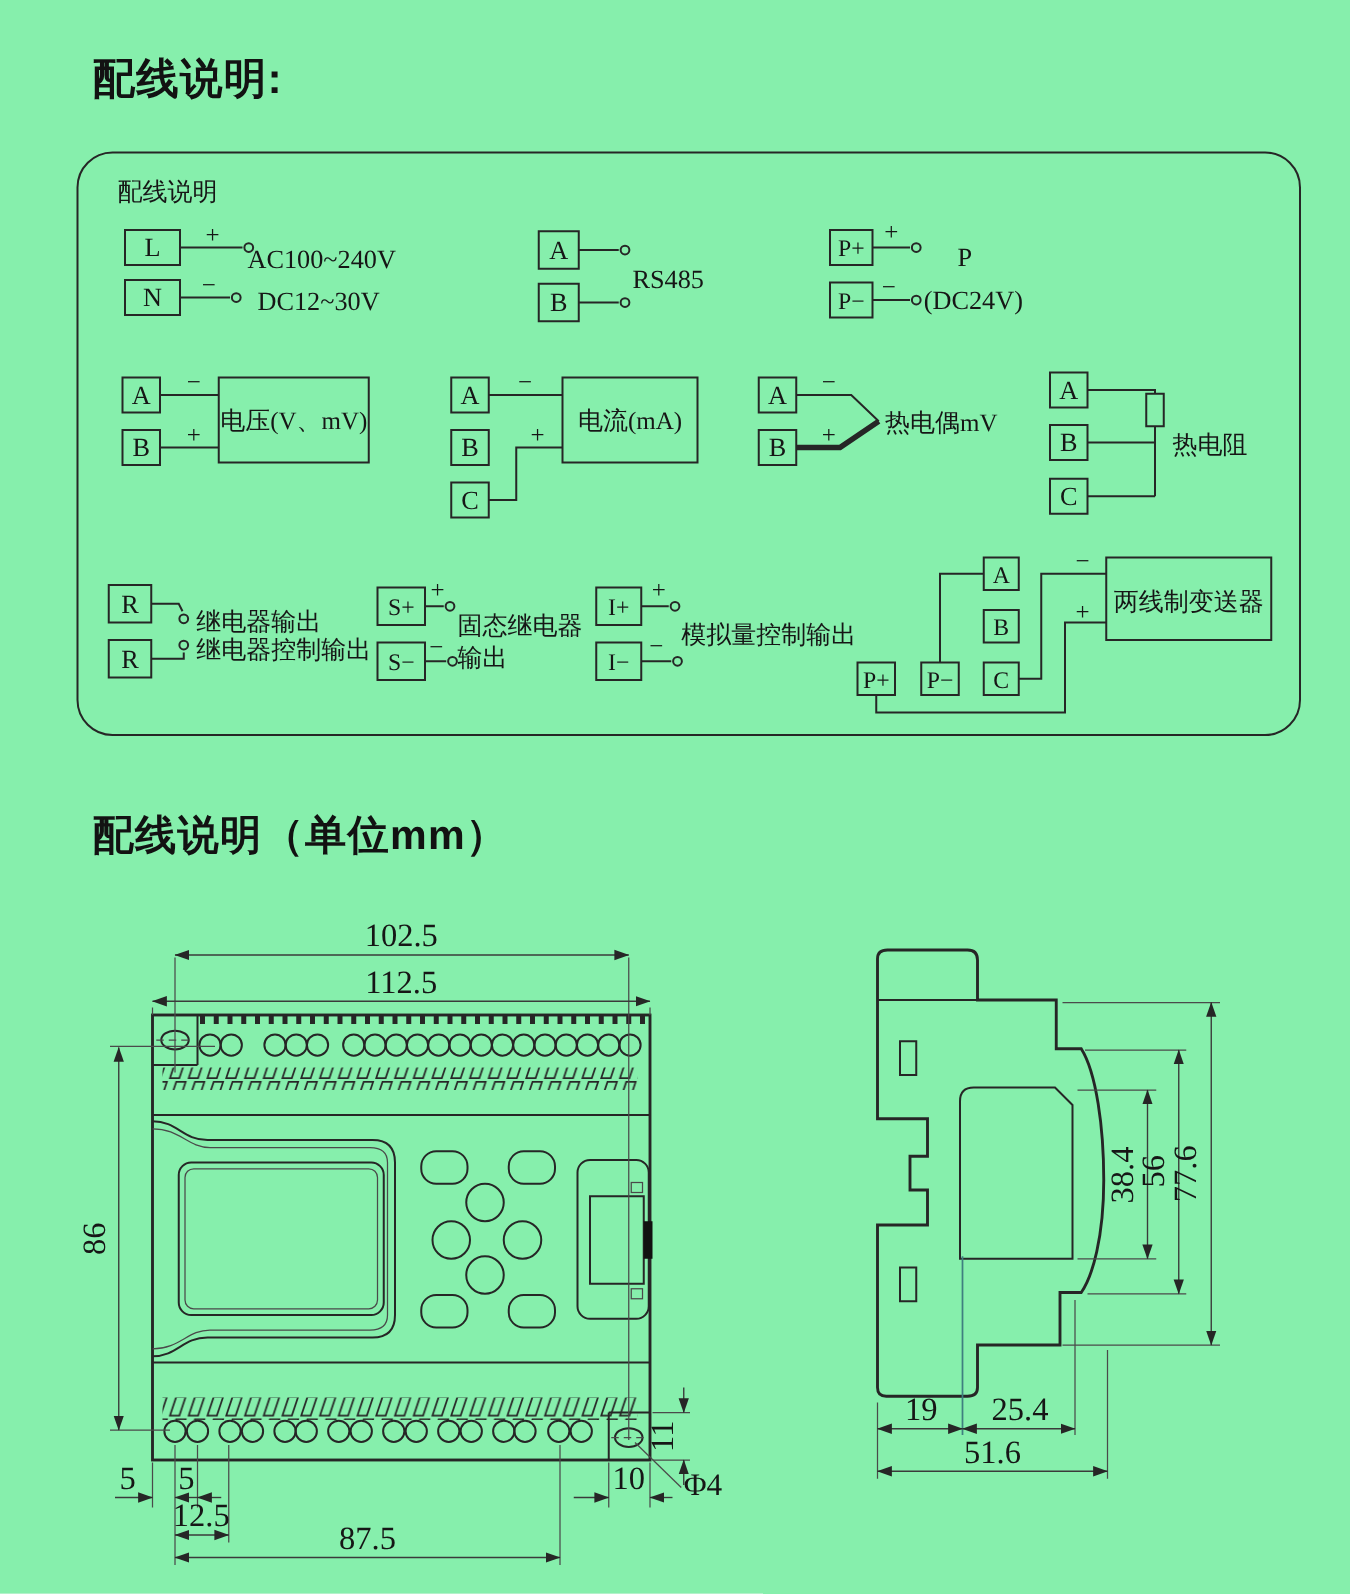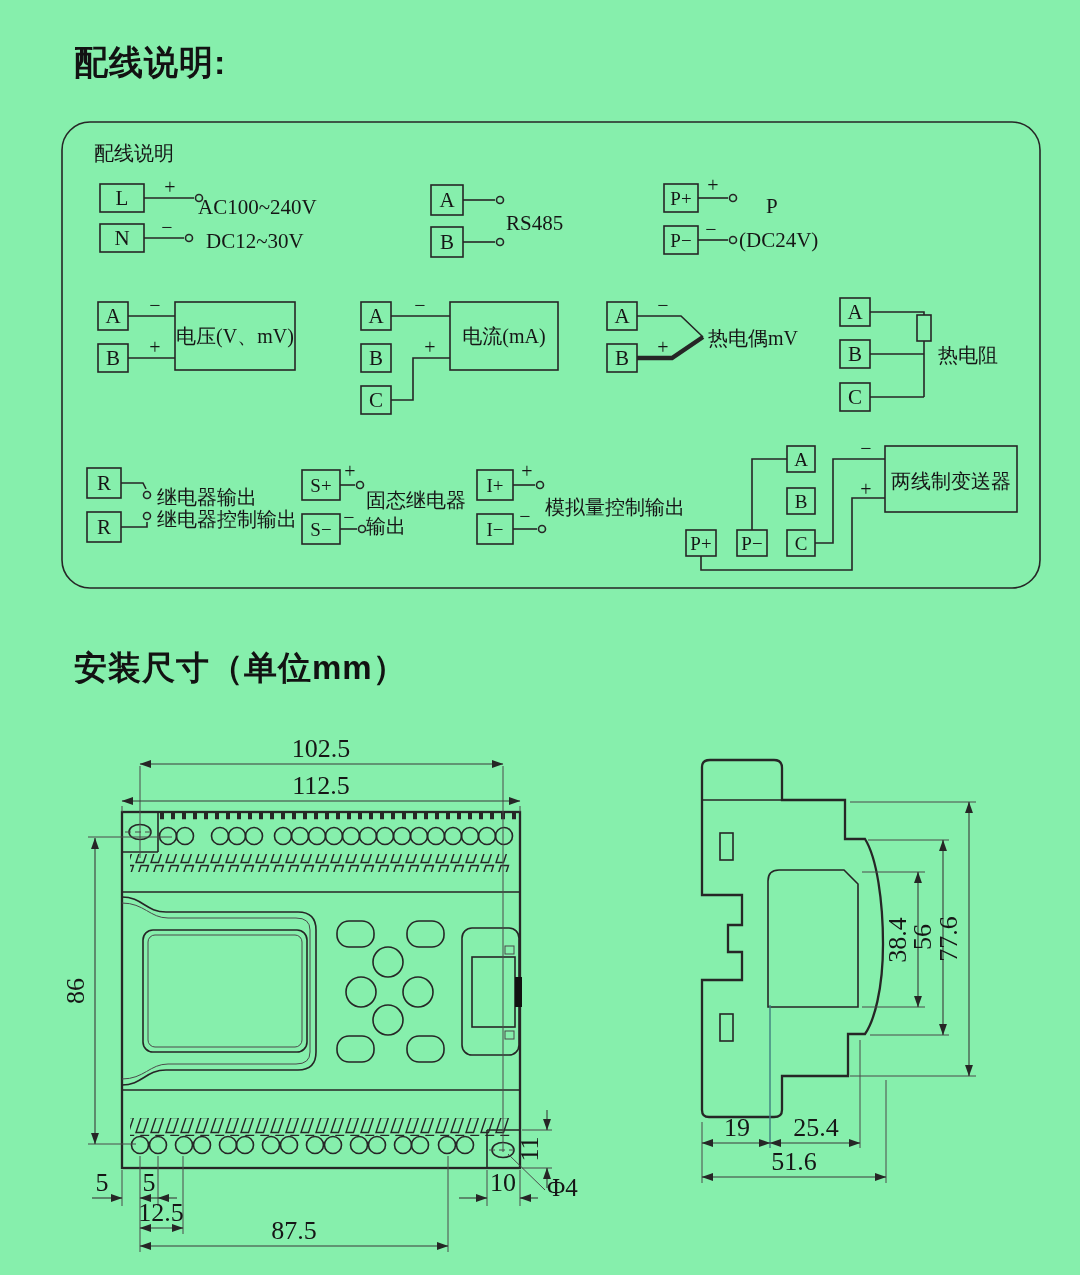--- a/index.html
+++ b/index.html
@@ -24,21 +24,21 @@
   .tm { font-size:20px; text-anchor:middle; }
   .td { font-size:26px; text-anchor:middle; }
   .tf { font-size:25px; }
 </style>
 </head>
 <body>
 
 <div class="page">
 
   <div class="title t1">配线说明:</div>
-  <div class="title t2">安装尺寸（单位mm）</div>
+  <div class="title t2">配线说明（单位mm）</div>
 
   <svg class="art" width="1080" height="1275" viewBox="0 0 1080 1275">
     <defs>
       <marker id="arr" viewBox="0 0 10 8" refX="9.5" refY="4" markerWidth="11" markerHeight="9" orient="auto-start-reverse">
         <path d="M0,0.6 L9.8,4 L0,7.4 Z" fill="#262626"></path>
       </marker>
       <pattern id="zig" width="15" height="18" patternUnits="userSpaceOnUse">
         <path d="M1,16.5 L6,1.5 L13.5,1.5 L8.5,16.5 Z" fill="none" stroke="#262626" stroke-width="1.4"></path>
       </pattern>
     </defs>

